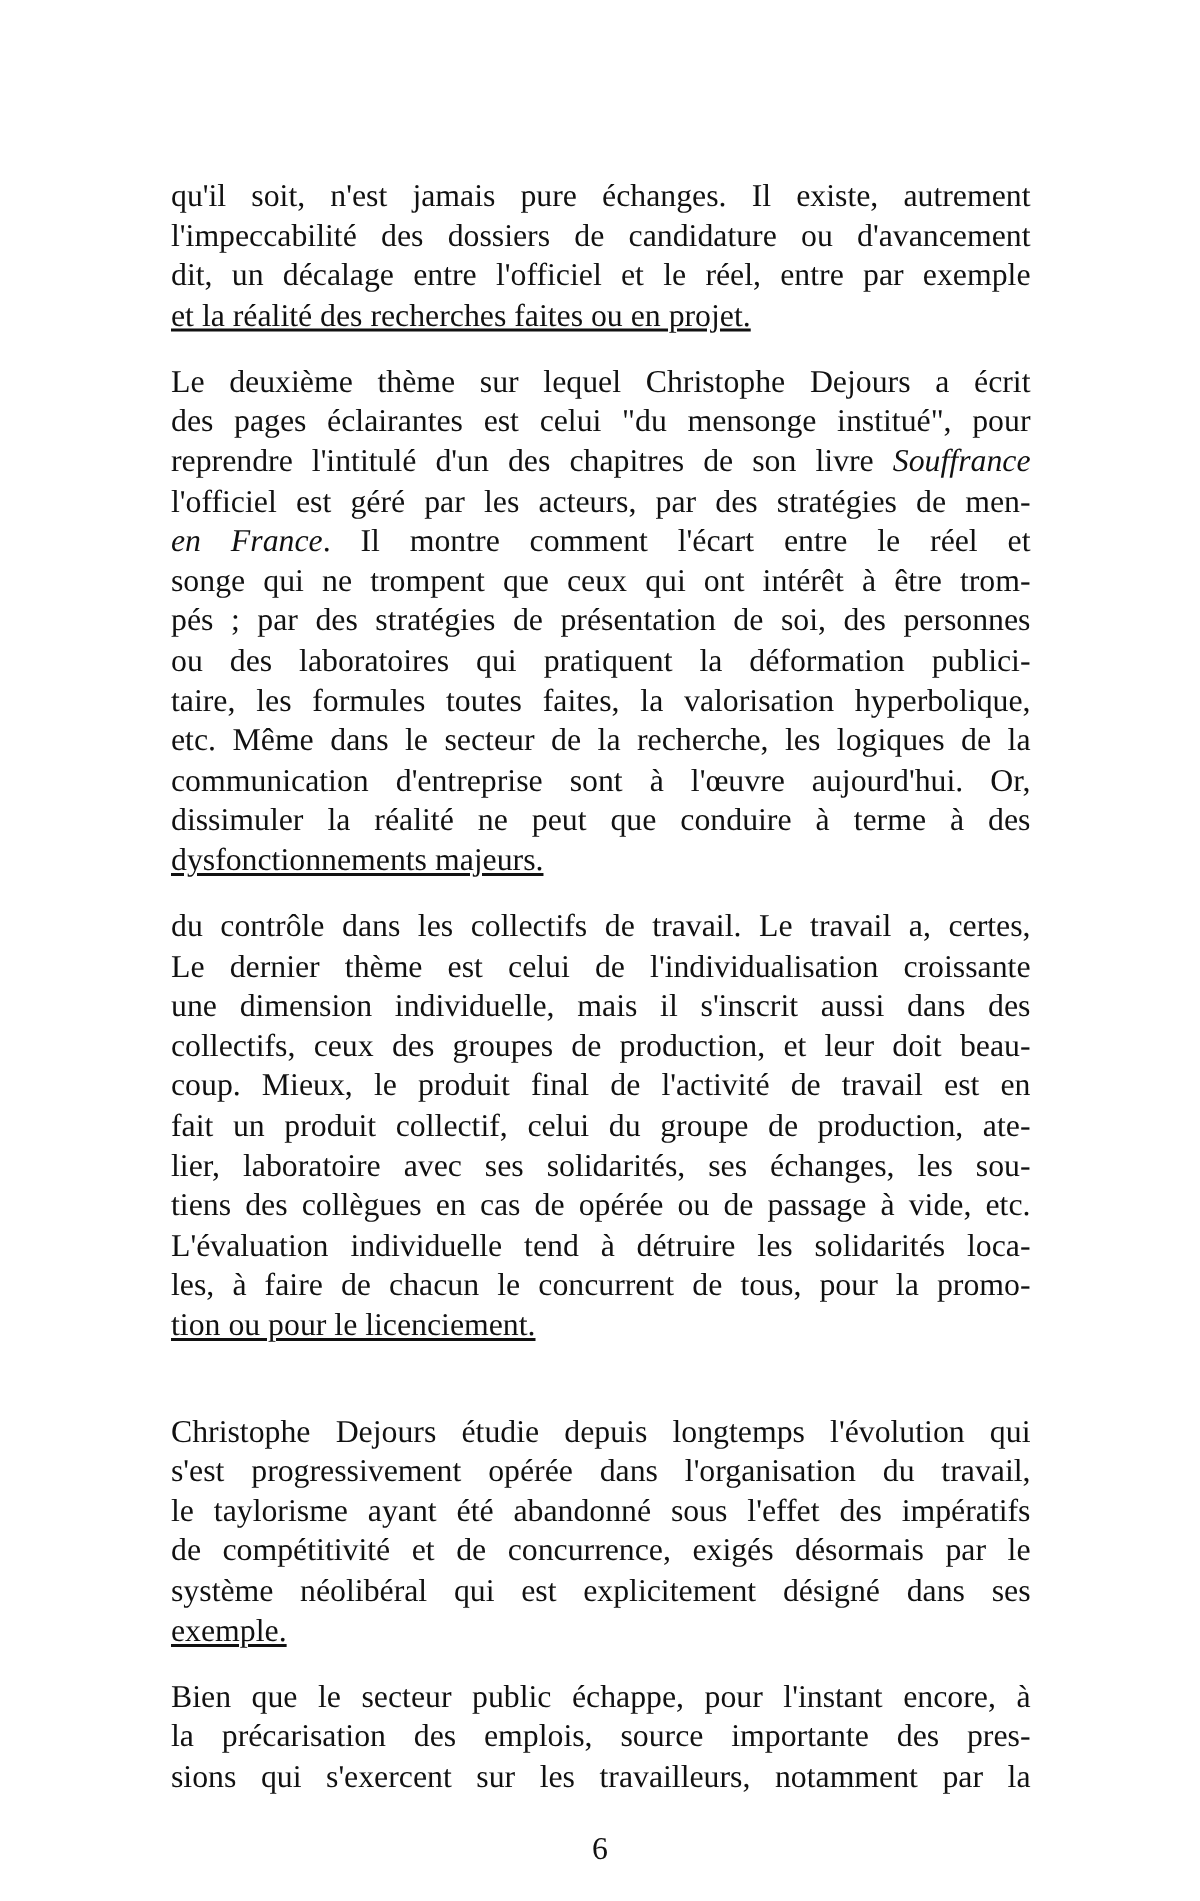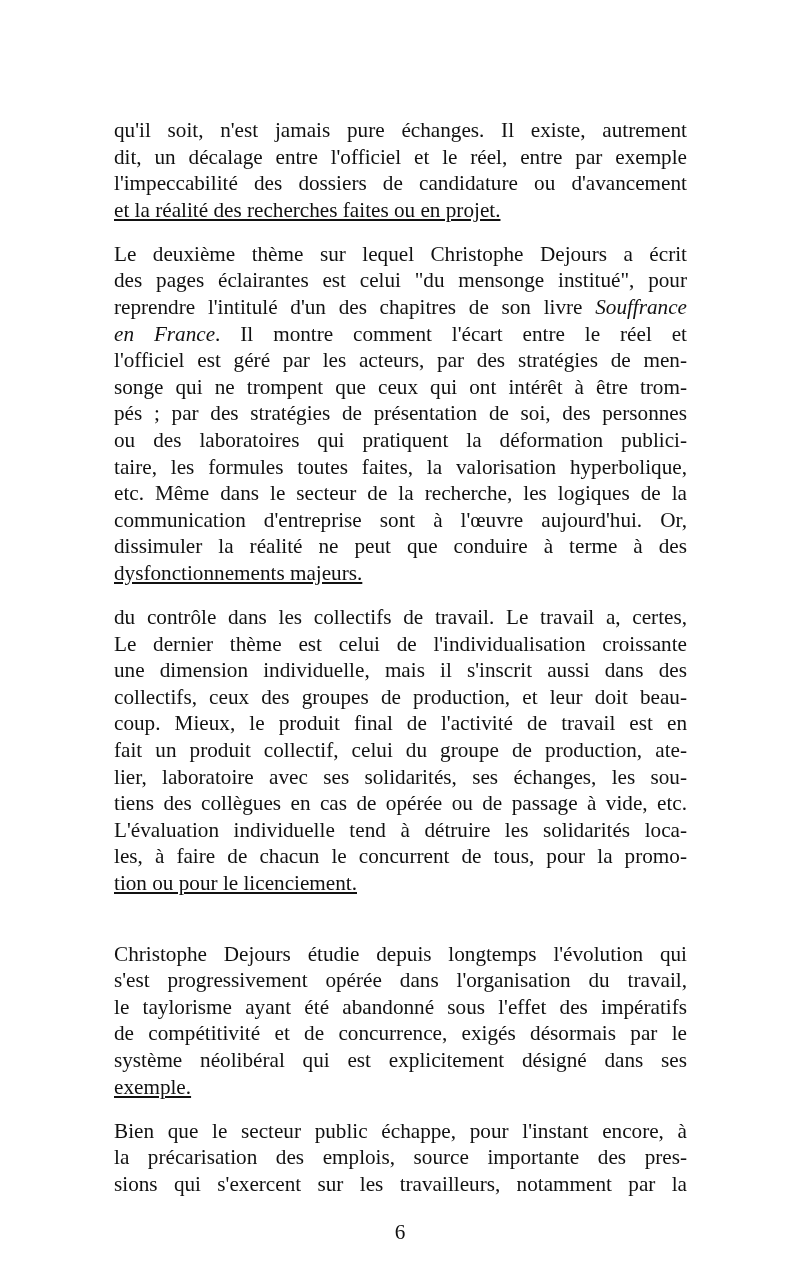--- a/index.html
+++ b/index.html
@@ -54,33 +54,33 @@
       line-height: 26px;
     }
   </style>
 </head>
 <body>
 
 <div class="page">
 
   <div class="para">
     <span class="line">qu'il soit, n'est jamais pure échanges. Il existe, autrement</span>
+    <span class="line">l'impeccabilité des dossiers de candidature ou d'avancement</span>
     <span class="line">dit, un décalage entre l'officiel et le réel, entre par exemple</span>
-    <span class="line">l'impeccabilité des dossiers de candidature ou d'avancement</span>
     <span class="line last">et la réalité des recherches faites ou en projet.</span>
   </div>
 
   <div class="gap-small"></div>
 
   <div class="para">
     <span class="line">Le deuxième thème sur lequel Christophe Dejours a écrit</span>
     <span class="line">des pages éclairantes est celui "du mensonge institué", pour</span>
     <span class="line"><span>reprendre l'intitulé d'un des chapitres de son livre </span><span class="it">Souffrance</span></span>
+    <span class="line">l'officiel est géré par les acteurs, par des stratégies de men-</span>
     <span class="line"><span class="it">en France</span><span>. Il montre comment l'écart entre le réel et</span></span>
-    <span class="line">l'officiel est géré par les acteurs, par des stratégies de men-</span>
     <span class="line">songe qui ne trompent que ceux qui ont intérêt à être trom-</span>
     <span class="line">pés ; par des stratégies de présentation de soi, des personnes</span>
     <span class="line">ou des laboratoires qui pratiquent la déformation publici-</span>
     <span class="line">taire, les formules toutes faites, la valorisation hyperbolique,</span>
     <span class="line">etc. Même dans le secteur de la recherche, les logiques de la</span>
     <span class="line">communication d'entreprise sont à l'œuvre aujourd'hui. Or,</span>
     <span class="line">dissimuler la réalité ne peut que conduire à terme à des</span>
     <span class="line last">dysfonctionnements majeurs.</span>
   </div>
 

